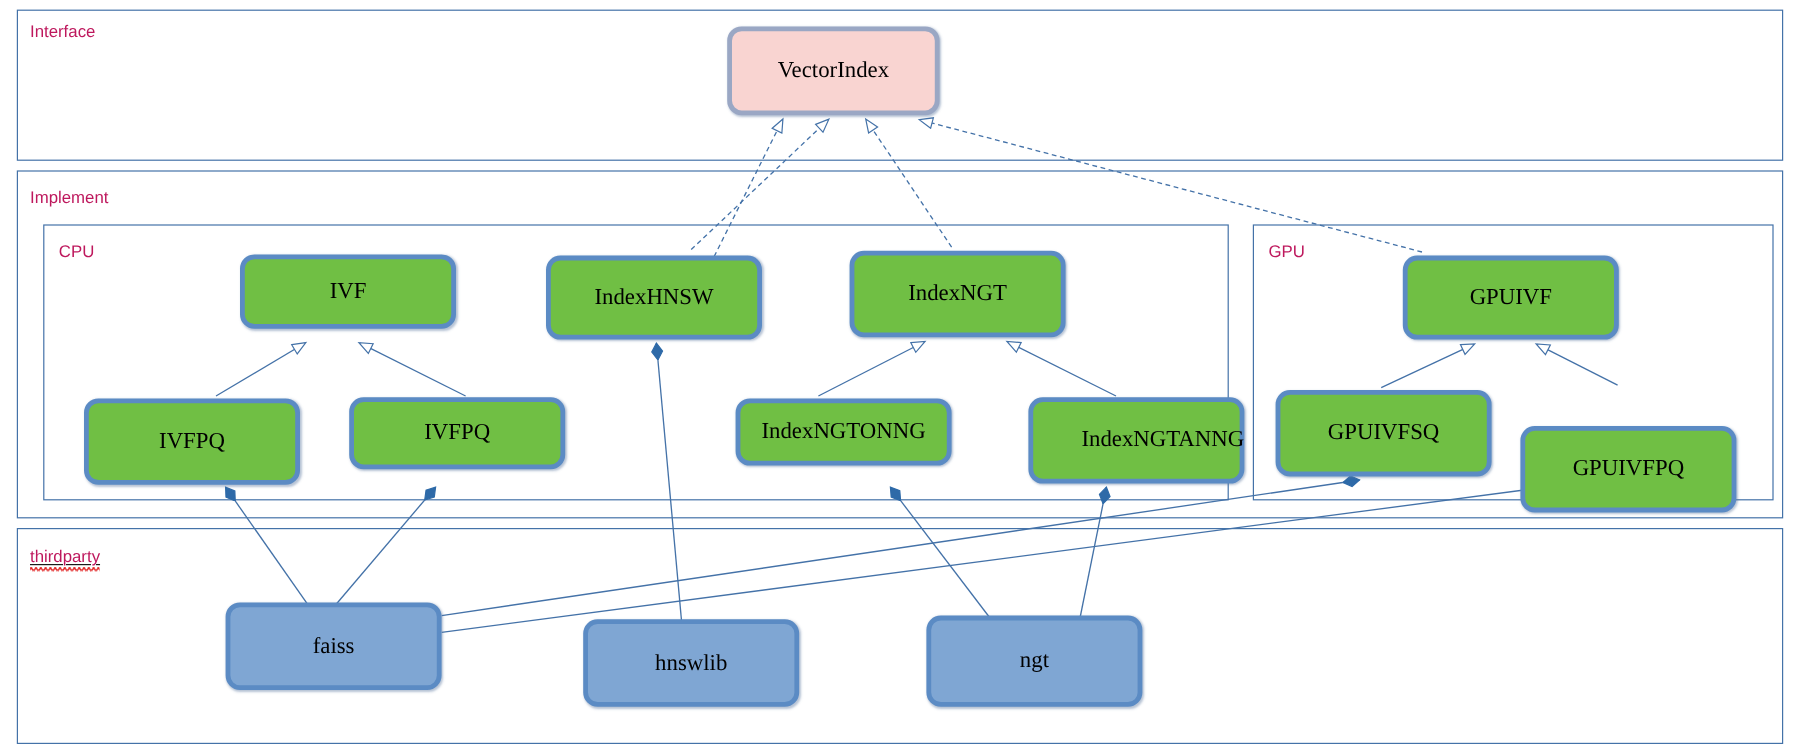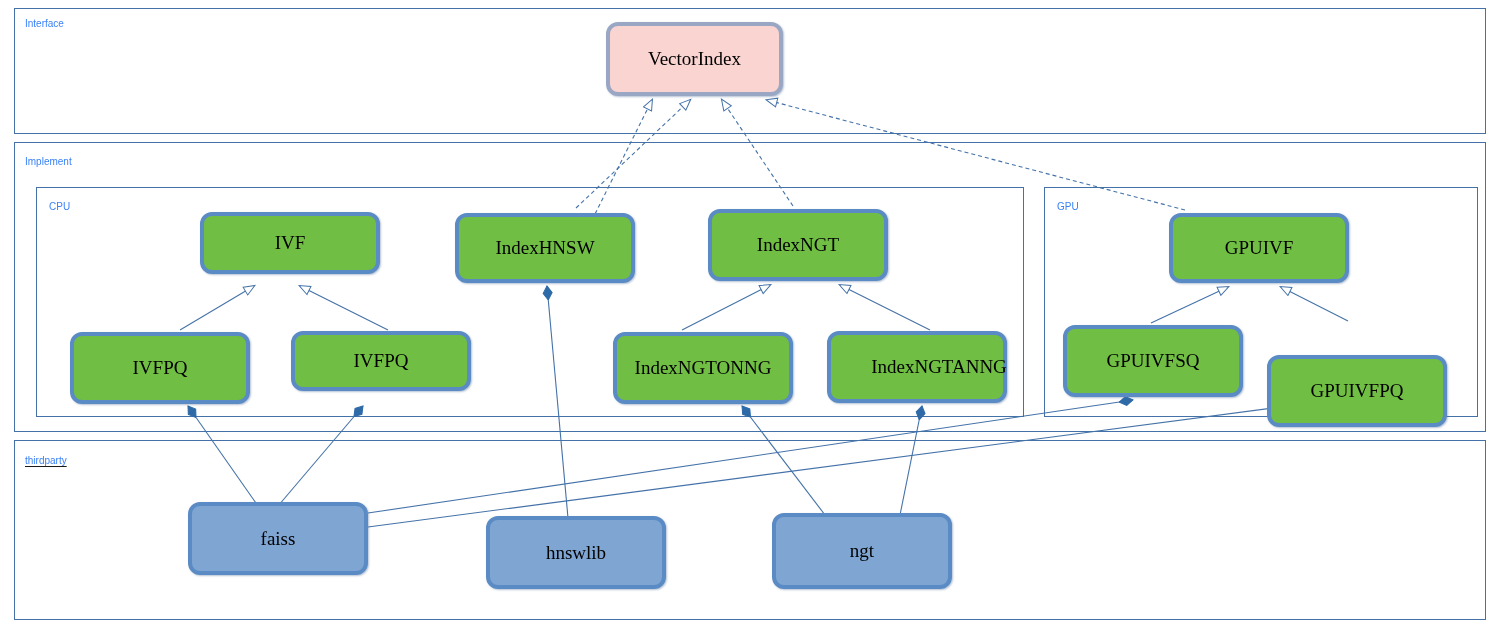--- a/index.html
+++ b/index.html
@@ -27,22 +27,22 @@
   }
   .container-box {
     position: absolute;
     border: 1px solid #4472a8;
     background: transparent;
     box-sizing: border-box;
   }
   .container-label {
     position: absolute;
     font-family: "Liberation Sans", sans-serif;
-    font-size: 10px;
-    color: #3b82f6;
+    font-size: 14px;
+    color: #be185d;
     white-space: nowrap;
     line-height: 1;
   }
   .container-label.misspelled {
     text-decoration: underline;
     text-decoration-color: #1a1a1a;
     text-decoration-thickness: 1px;
     text-underline-offset: 2px;
   }
   .squiggle {
@@ -152,24 +152,24 @@
   </div>
   <div class="node impl" style="left:1169px; top:213px; width:180px; height:70px;">
     <span>GPUIVF</span>
   </div>
   <div class="node impl" style="left:70px; top:332px; width:180px; height:72px;">
     <span>IVFPQ</span>
   </div>
   <div class="node impl" style="left:291px; top:331px; width:180px; height:60px;">
     <span>IVFPQ</span>
   </div>
-  <div class="node impl" style="left:613px; top:332px; width:180px; height:72px;text-align:right;">
+  <div class="node impl" style="left:613px; top:332px; width:180px; height:56px;text-align:right;">
     <span>IndexNGTONNG</span>
   </div>
-  <div class="node impl" style="left:827px; top:331px; width:180px; height:72px;padding-left:44px;">
+  <div class="node impl" style="left:857px; top:331px; width:180px; height:72px;padding-left:44px;">
     <span>IndexNGTANNG</span>
   </div>
   <div class="node impl" style="left:1063px; top:325px; width:180px; height:72px;">
     <span>GPUIVFSQ</span>
   </div>
   <div class="node impl" style="left:1267px; top:323px; width:180px; height:72px;margin-top:32px;">
     <span>GPUIVFPQ</span>
   </div>
   <div class="node third" style="left:188px; top:502px; width:180px; height:73px;">
     <span>faiss</span>

